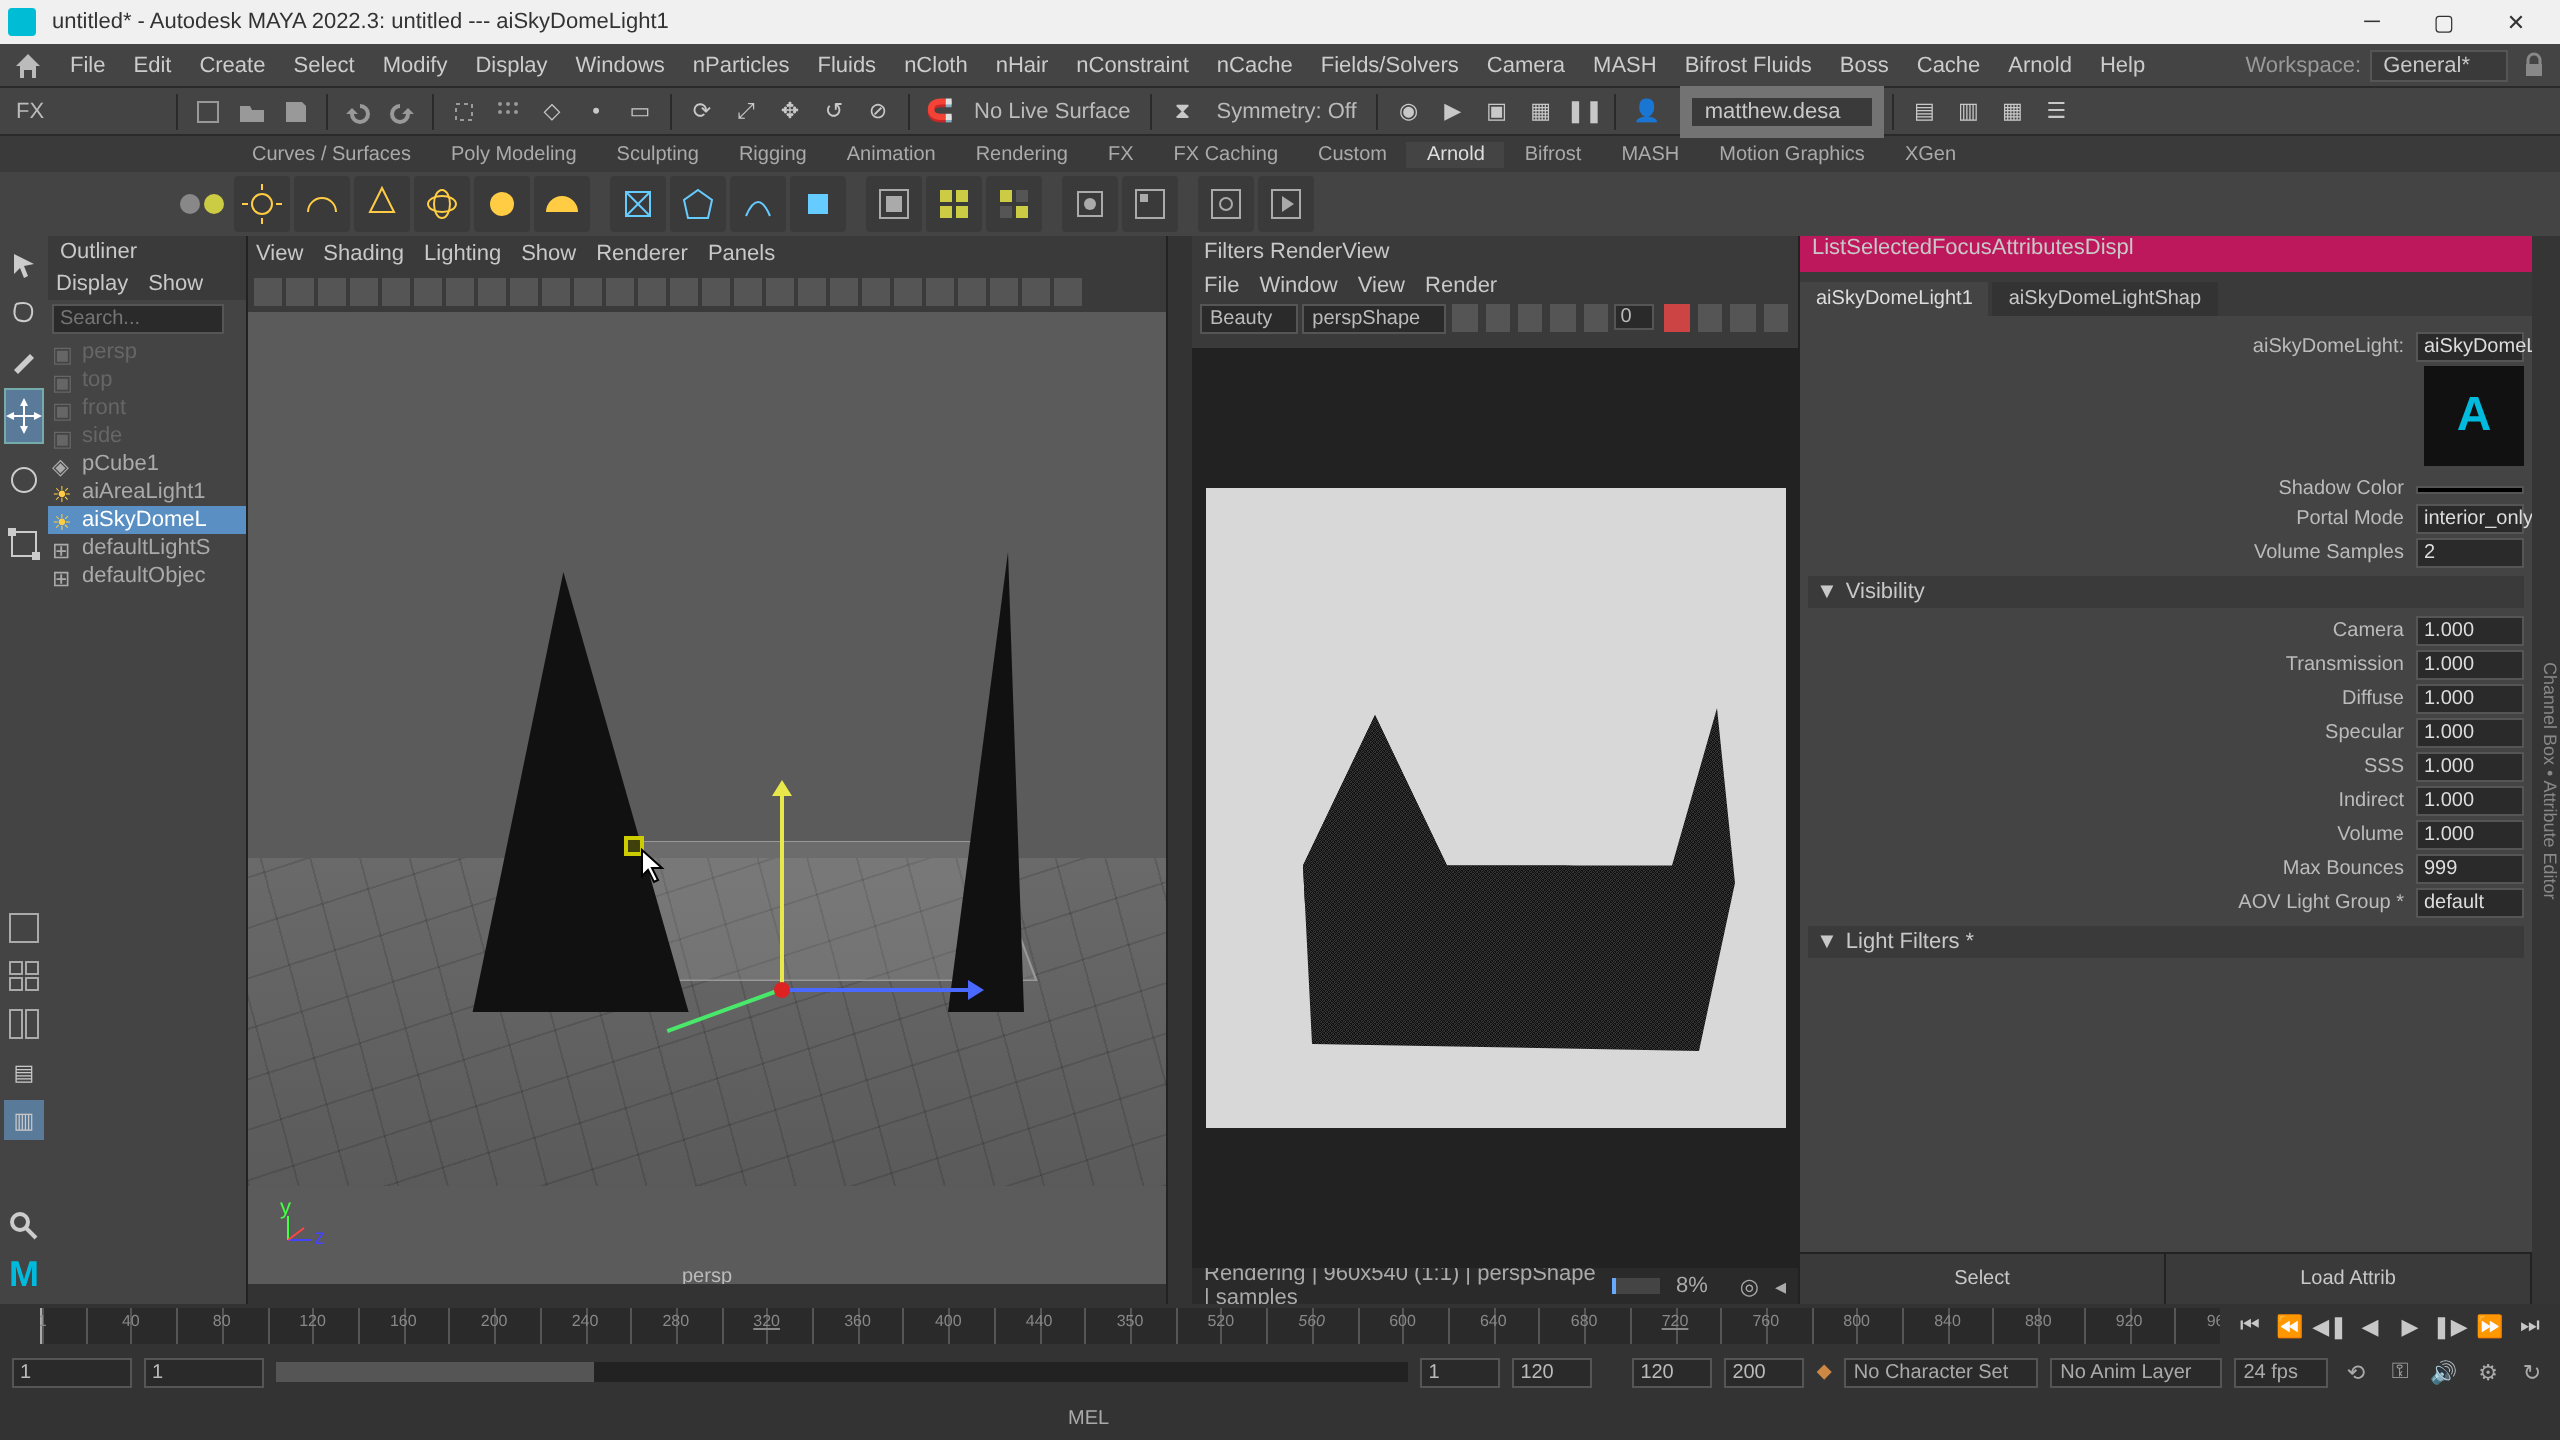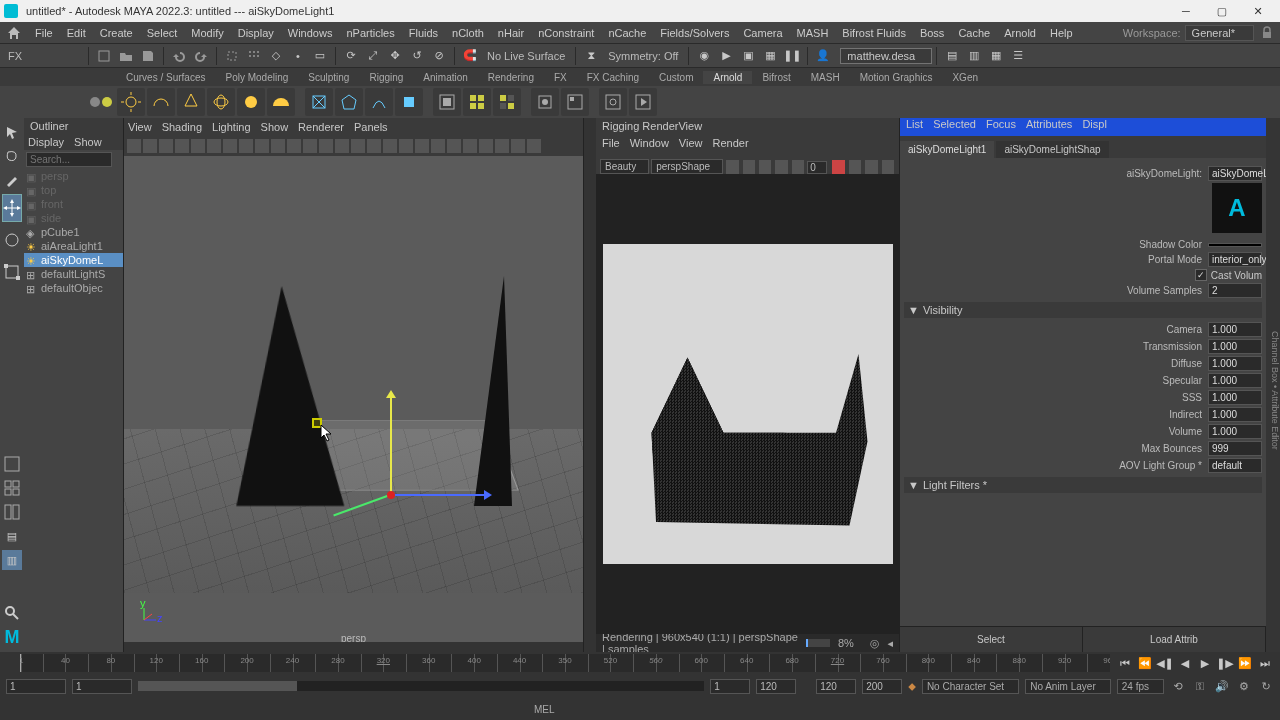--- a/index.html
+++ b/index.html
@@ -14,21 +14,21 @@
 .menubar .spacer { flex: 1; }
 .menubar .ws-label { color: #999; margin-right: 4px; font-size: 11px; }
 .menubar .ws-dd { background: #3a3a3a; border: 1px solid #555; padding: 1px 18px 1px 6px; font-size: 11px; position: relative; }
 .menubar .lock { width: 14px; height: 14px; margin-left: 6px; }
 .toolbar { height: 24px; background: #444444; display: flex; align-items: center; padding: 0 4px; border-bottom: 1px solid #2a2a2a; }
 .toolbar .fx { width: 80px; font-size: 11px; padding-left: 4px; color: #bbb; }
 .toolbar .tb-ico { width: 20px; height: 20px; margin: 0 1px; display: flex; align-items: center; justify-content: center; cursor: pointer; }
 .toolbar .tb-ico svg { width: 14px; height: 14px; }
 .toolbar .tb-sep { width: 1px; height: 18px; background: #2a2a2a; margin: 0 4px; }
 .toolbar .tb-text { font-size: 11px; color: #bbb; padding: 0 6px; }
-.toolbar .user-dd { background: #3a3a3a; border: 1px solid #737373; padding: 1px 16px 1px 6px; font-size: 11px; margin-left: 6px; }
+.toolbar .user-dd { background: #3a3a3a; border: 6px solid #737373; padding: 1px 16px 1px 6px; font-size: 11px; margin-left: 6px; }
 .shelftabs { height: 18px; background: #3a3a3a; display: flex; align-items: center; padding-left: 116px; }
 .shelftabs .st { padding: 1px 10px; font-size: 10px; color: #aaa; cursor: pointer; }
 .shelftabs .st.active { background: #444444; color: #ddd; }
 .shelf { height: 32px; background: #444444; display: flex; align-items: center; }
 .shelf .shelf-left { width: 116px; display: flex; flex-direction: row; align-items: center; padding-left: 90px; gap: 2px; }
 .shelf .shelf-left .dot { width: 10px; height: 10px; border-radius: 50%; }
 .shelf .s-ico { width: 28px; height: 28px; margin: 0 1px; display: flex; align-items: center; justify-content: center; cursor: pointer; background: #3a3a3a; border-radius: 2px; }
 .shelf .s-sep { width: 8px; }
 
 .main { display: flex; height: 534px; background: #444444; }
@@ -74,38 +74,38 @@
 .vp .handle-box { position: absolute; left: 188px; top: 262px; width: 10px; height: 10px; border: 2px solid #cc0; background: rgba(255,255,0,0.2); }
 .vp .cursor { position: absolute; left: 196px; top: 268px; pointer-events: none; }
 .vp .vp-axes { position: absolute; left: 16px; bottom: 28px; width: 24px; height: 24px; }
 .vp .cam-label { position: absolute; left: 50%; bottom: 8px; transform: translateX(-50%); font-size: 10px; color: #bbb; }
 .vp .scroll-x { position: absolute; left: 0; right: 0; bottom: 0; height: 10px; background: #333; }
 .vp-slimcol { width: 12px; background: #333; }
 
 .rv-wrap { width: 304px; display: flex; flex-direction: column; border-right: 1px solid #222; }
 .rv-hdr { background: #3a3a3a; padding: 2px 6px; font-size: 11px; }
 .rv-menu { height: 18px; background: #3a3a3a; display: flex; align-items: center; gap: 10px; padding: 0 6px; font-size: 10px; }
-.rv-tools { height: 22px; background: #3a3a3a; display: flex; align-items: flex-end; padding: 0 4px; gap: 2px; }
+.rv-tools { height: 22px; background: #3a3a3a; display: flex; align-items: flex-start; padding: 0 4px; gap: 2px; }
 .rv-tools .rvdd { background: #2a2a2a; border: 1px solid #555; font-size: 10px; padding: 1px 12px 1px 4px; color: #bbb; }
 .rv-tools .rvi { width: 14px; height: 14px; background: #555; margin: 0 1px; cursor: pointer; }
 .rv-tools .rvnum { width: 22px; background: #2a2a2a; border: 1px solid #555; font-size: 10px; color: #bbb; padding: 0 2px; }
 .rv-view { flex: 1; background: #222; display: flex; align-items: center; justify-content: center; position: relative; }
 .rv-img { width: 290px; height: 320px; background: #d8d8d8; position: relative; }
 .rv-noise { position: absolute; left: 40px; top: 110px; width: 225px; height: 175px; background:
   repeating-conic-gradient(#111 0 2deg, #333 2deg 4deg),
   radial-gradient(circle at 30% 20%, #000 0 40%, transparent 42%);
   clip-path: polygon(4% 45%, 20% 2%, 36% 45%, 86% 45%, 96% 0%, 100% 50%, 92% 98%, 6% 96%);
   background-size: 3px 3px, cover;
 }
 .rv-status { height: 18px; background: #2a2a2a; display: flex; align-items: center; padding: 0 6px; font-size: 10px; color: #aaa; gap: 8px; }
 .rv-status .bar { width: 30px; height: 8px; background: #444; }
 .rv-status .bar .f { height: 100%; background: #6af; }
 
 .ae { flex: 1; background: #444444; display: flex; flex-direction: column; min-width: 0; }
-.ae-menu { height: 18px; background: #1d4ed8; display: flex; gap: 10px; padding: 0 6px; font-size: 10px; }
+.ae-menu { height: 18px; background: #be185d; display: flex; padding: 0 6px; font-size: 10px; }
 .ae-tabs { height: 22px; background: #3a3a3a; display: flex; align-items: flex-end; }
 .ae-tabs .aetab { padding: 3px 8px; font-size: 10px; background: #333; margin-right: 2px; cursor: pointer; }
 .ae-tabs .aetab.active { background: #444; color: #ddd; }
 .ae-body { flex: 1; overflow: hidden; padding: 6px 4px; position: relative; }
 .ae-row { display: flex; align-items: center; margin: 2px 0; }
 .ae-row .lbl { flex: 1; text-align: right; padding-right: 6px; font-size: 10px; color: #bbb; white-space: nowrap; overflow: hidden; }
 .ae-row .val { width: 54px; background: #2a2a2a; border: 1px solid #555; font-size: 10px; color: #ddd; padding: 1px 3px; }
 .ae-row .chk { width: 12px; height: 12px; background: #2a2a2a; border: 1px solid #666; margin-right: 4px; display: inline-flex; align-items: center; justify-content: center; }
 .ae-row .chk.on::after { content: "✓"; color: #ddd; font-size: 9px; }
 .ae-sect { display: flex; align-items: center; background: #3a3a3a; padding: 2px 4px; margin: 4px 0; font-size: 10px; cursor: pointer; }
@@ -566,21 +566,21 @@
             <text x="0" y="7" fill="#4f4" font-size="7">y</text>
             <text x="17" y="22" fill="#44f" font-size="7">z</text>
           </svg></div>
       <div class="cam-label">persp</div>
       <div class="scroll-x"></div>
     </div>
   </div>
   <div class="vp-slimcol"></div>
 
   <div class="rv-wrap">
-    <div class="rv-hdr">Rigging RenderView</div>
+    <div class="rv-hdr">Filters RenderView</div>
     <div class="rv-menu">
       <span>File</span>
       <span>Window</span>
       <span>View</span>
       <span>Render</span>
     </div>
     <div class="rv-tools">
       <span class="rvdd">Beauty</span>
       <span class="rvdd">perspShape</span>
       <div class="rvi"></div>
@@ -632,25 +632,20 @@
       <div class="ae-logo">
           <span>A</span>
         </div>
       <div class="ae-row">
           <span class="lbl">Shadow Color</span>
           <span class="val" style="background:#000"></span>
         </div>
       <div class="ae-row">
           <span class="lbl">Portal Mode</span>
           <span class="val">interior_only</span>
-        </div>
-      <div class="ae-row">
-          <span class="lbl"></span>
-          <span class="chk on"></span>
-          <span style="font-size:10px">Cast Volum</span>
         </div>
       <div class="ae-row">
           <span class="lbl">Volume Samples</span>
           <span class="val">2</span>
         </div>
       <div class="ae-sect">
           <span class="tri">▼</span>
           <span>Visibility</span>
         </div>
       <div class="ae-row">

